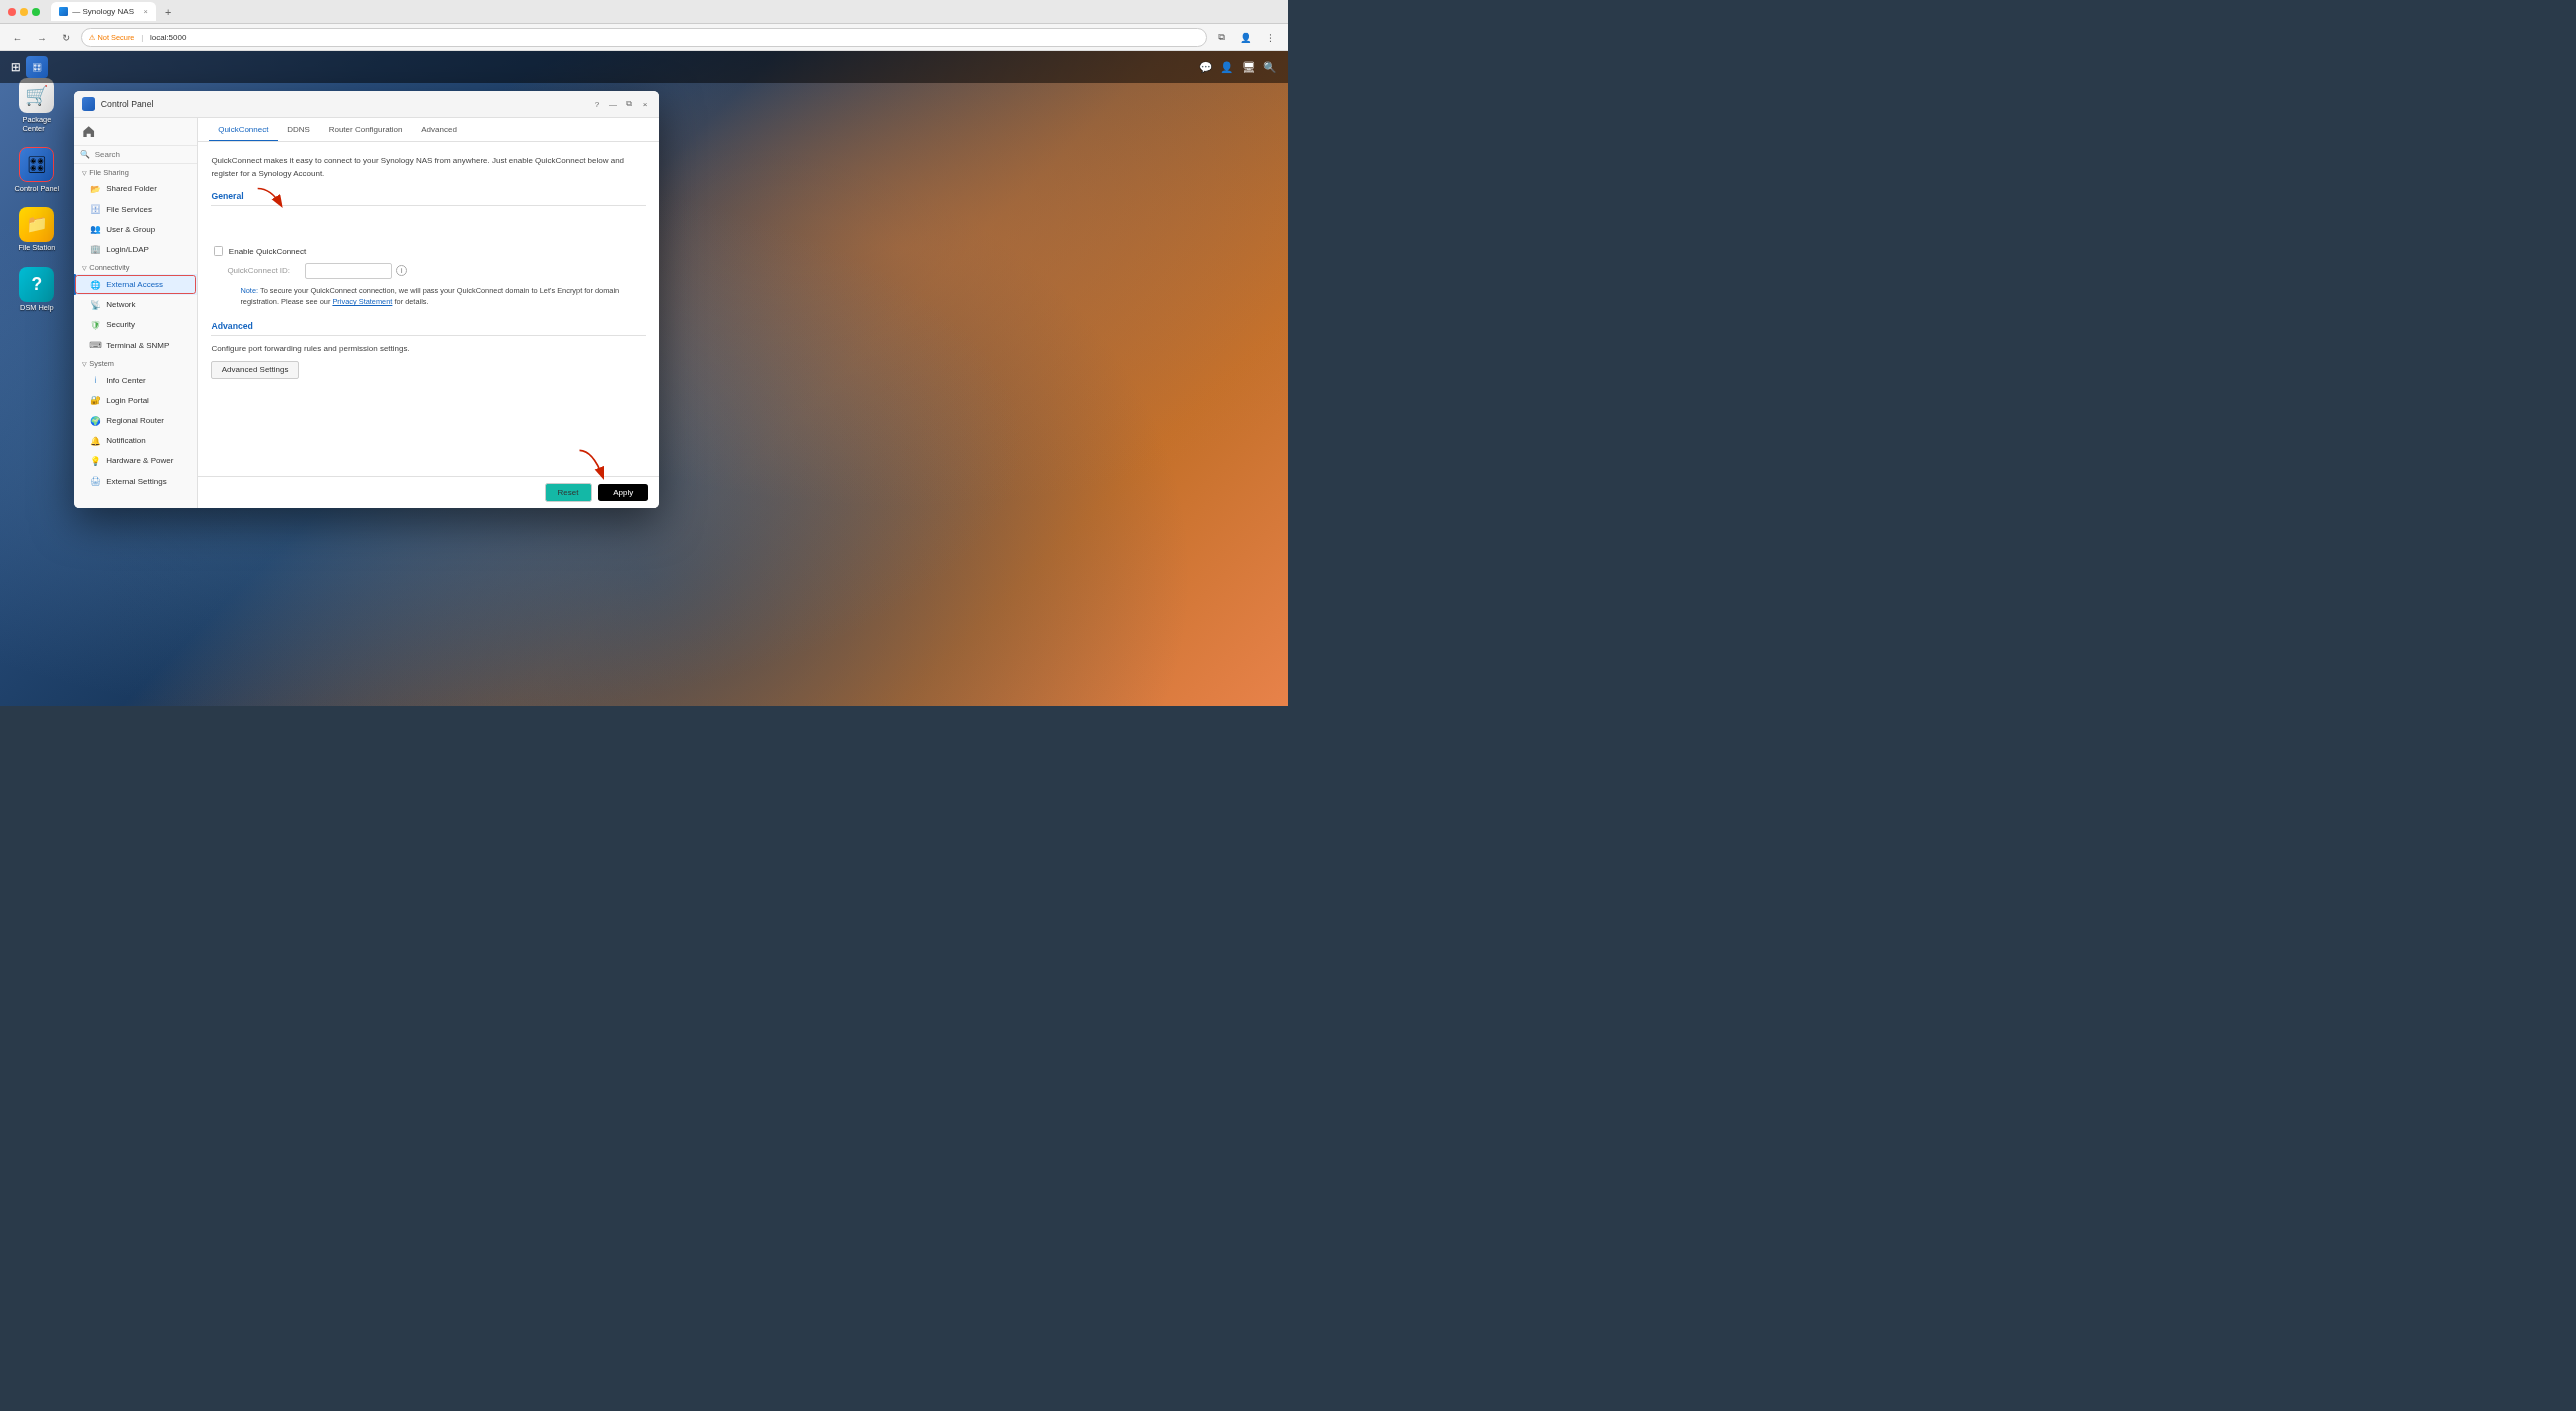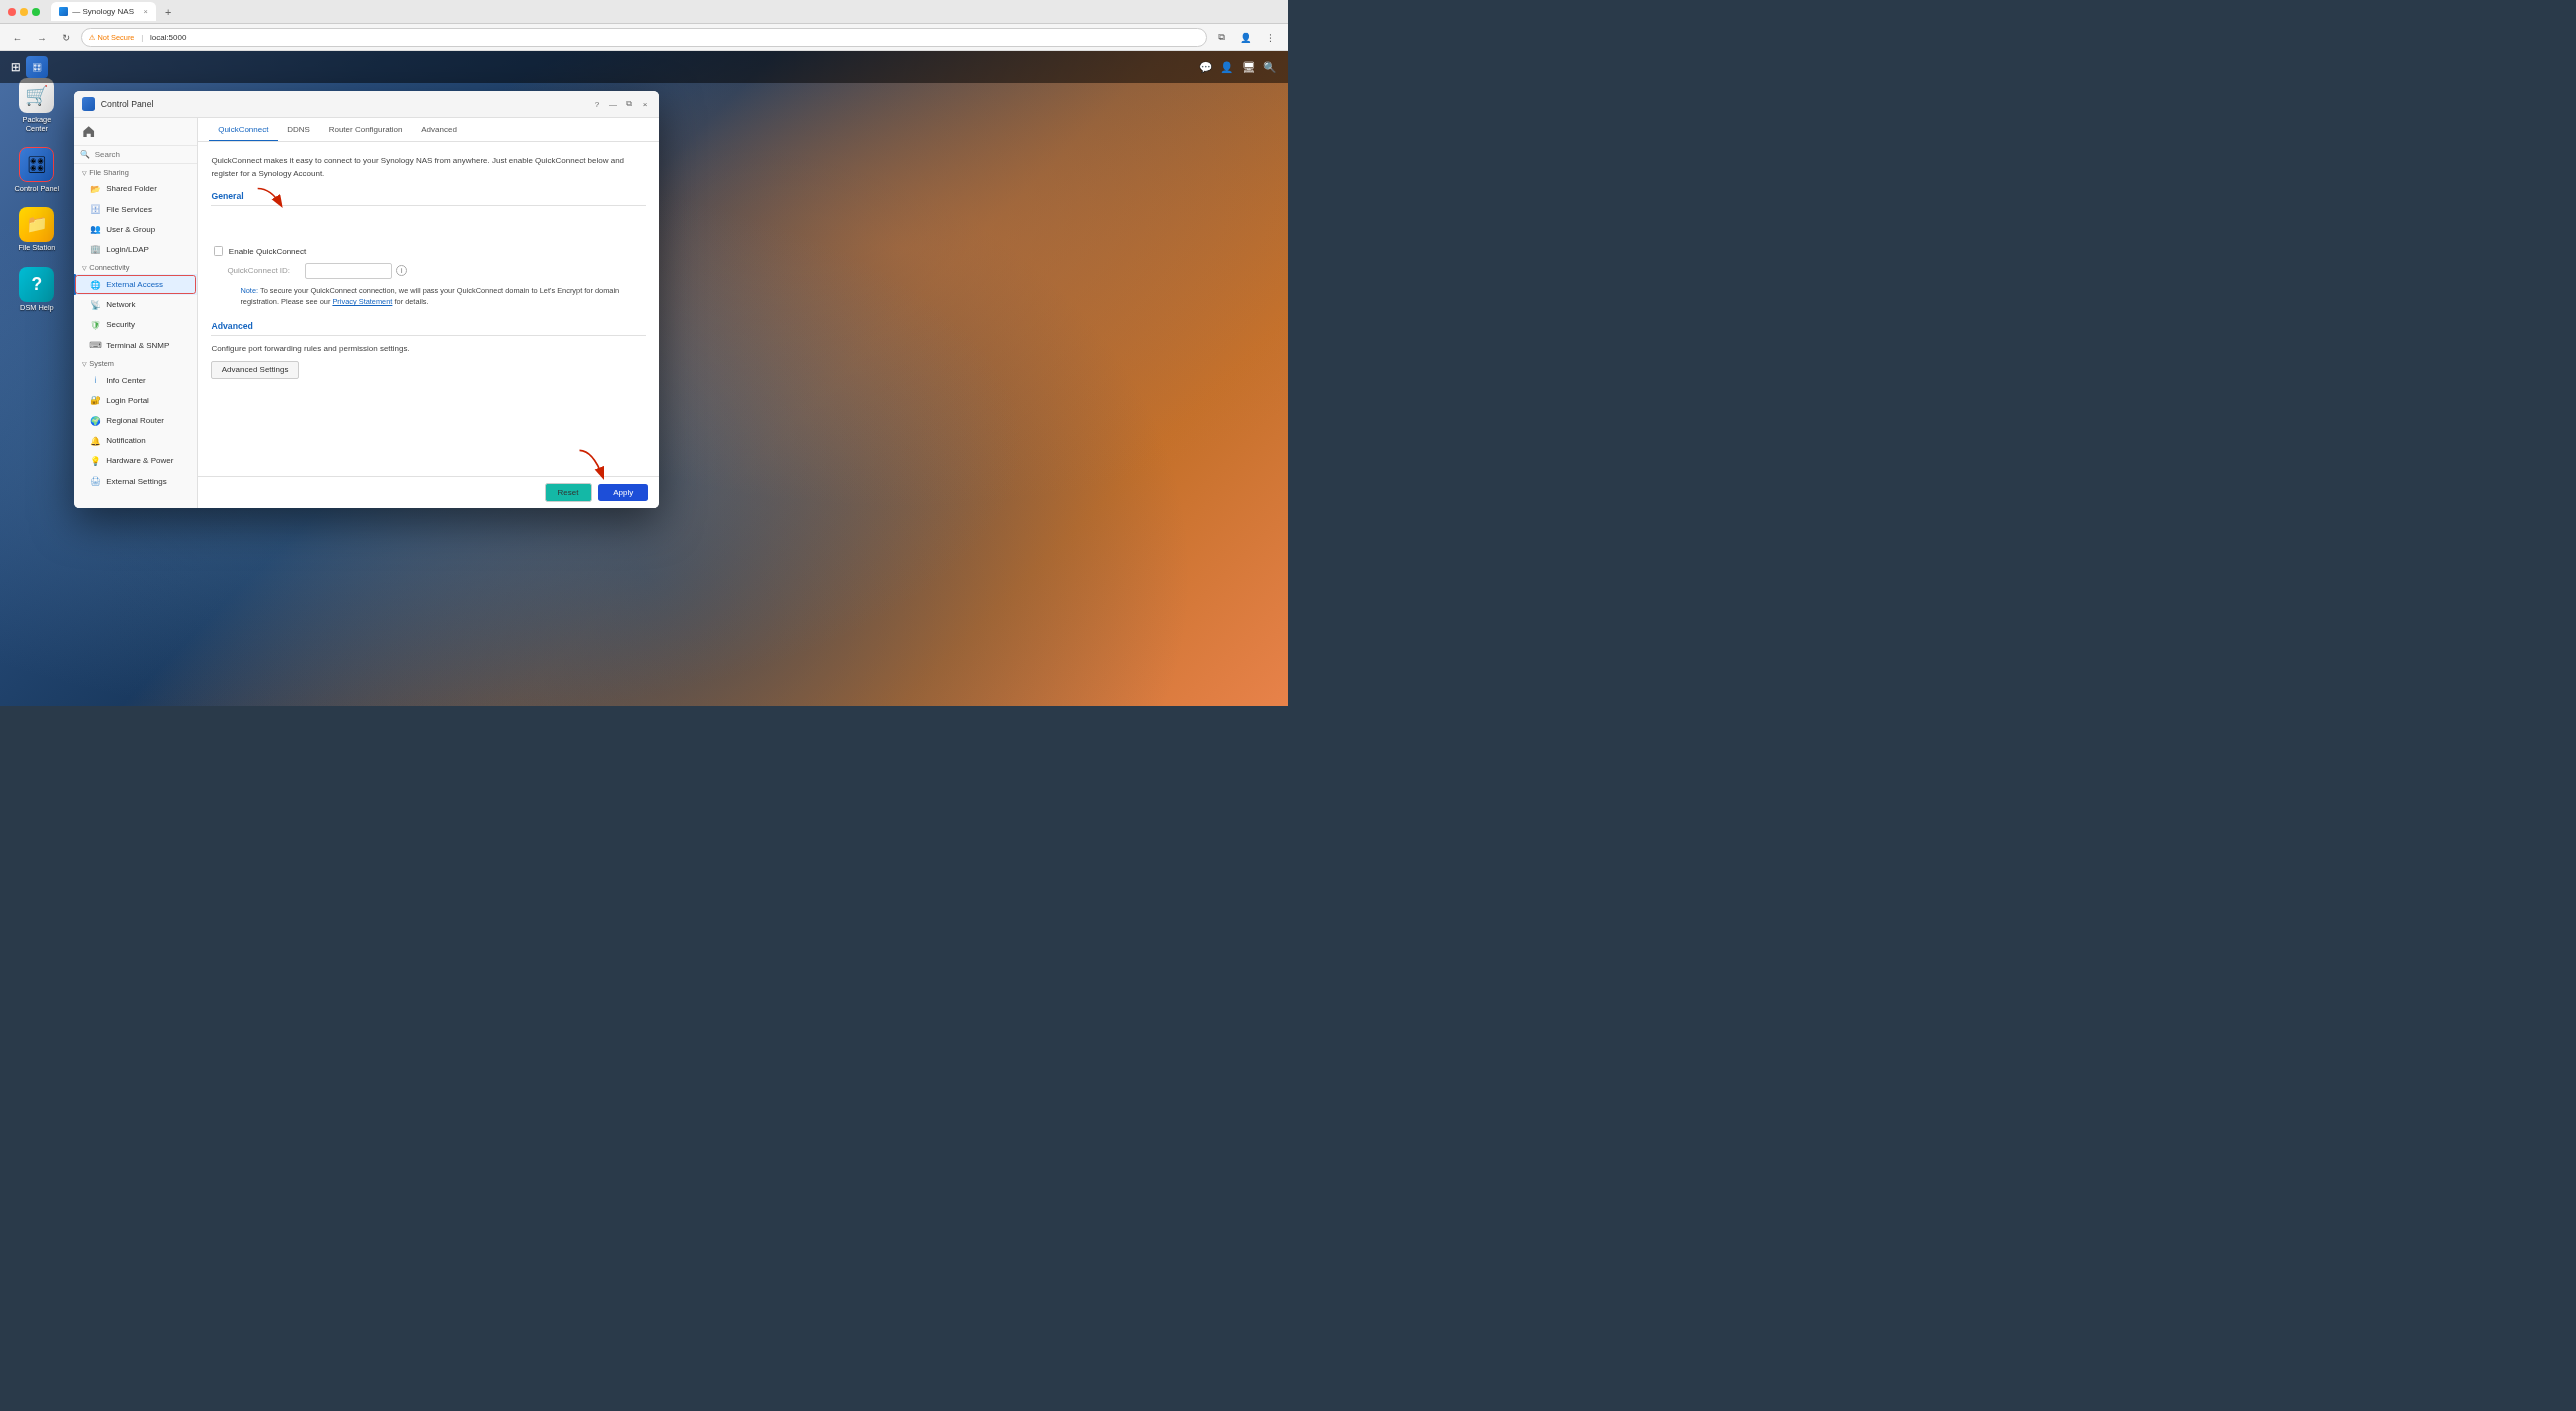--- a/index.html
+++ b/index.html
@@ -160,21 +160,21 @@
       border-radius: 8px;
       display: flex;
       align-items: center;
       justify-content: center;
       font-size: 16px;
     }
 
     .icon-label {
       color: white;
       font-size: 7.4px;
-      text-align: center;
+      text-align: left;
       text-shadow: 0 0.7px 1.3px rgba(0,0,0,0.8);
       line-height: 1.2;
     }
 
     .icon-package { background: linear-gradient(135deg, #f8f8f8, #e0e0e0); }
     .icon-control { background: linear-gradient(135deg, #3a7bd5, #1a5ab5); border: 1.3px solid #ff4444; }
     .icon-filestation { background: linear-gradient(145deg, #ffd700, #ffa500); }
     .icon-dsmhelp { background: linear-gradient(135deg, #00bcd4, #0097a7); }
 
     
@@ -577,21 +577,21 @@
       background: #14b8a6;
       border: 0.7px solid #ccc;
       border-radius: 2.7px;
       cursor: pointer;
     }
 
     .btn-apply {
       padding: 4px 15px;
       font-size: 8px;
       color: white;
-      background: #1d4ed8;
+      background: #000000;
       border: none;
       border-radius: 2.7px;
       cursor: pointer;
     }
   </style>
 </head>
 <body>
 
 <div class="browser">
 

